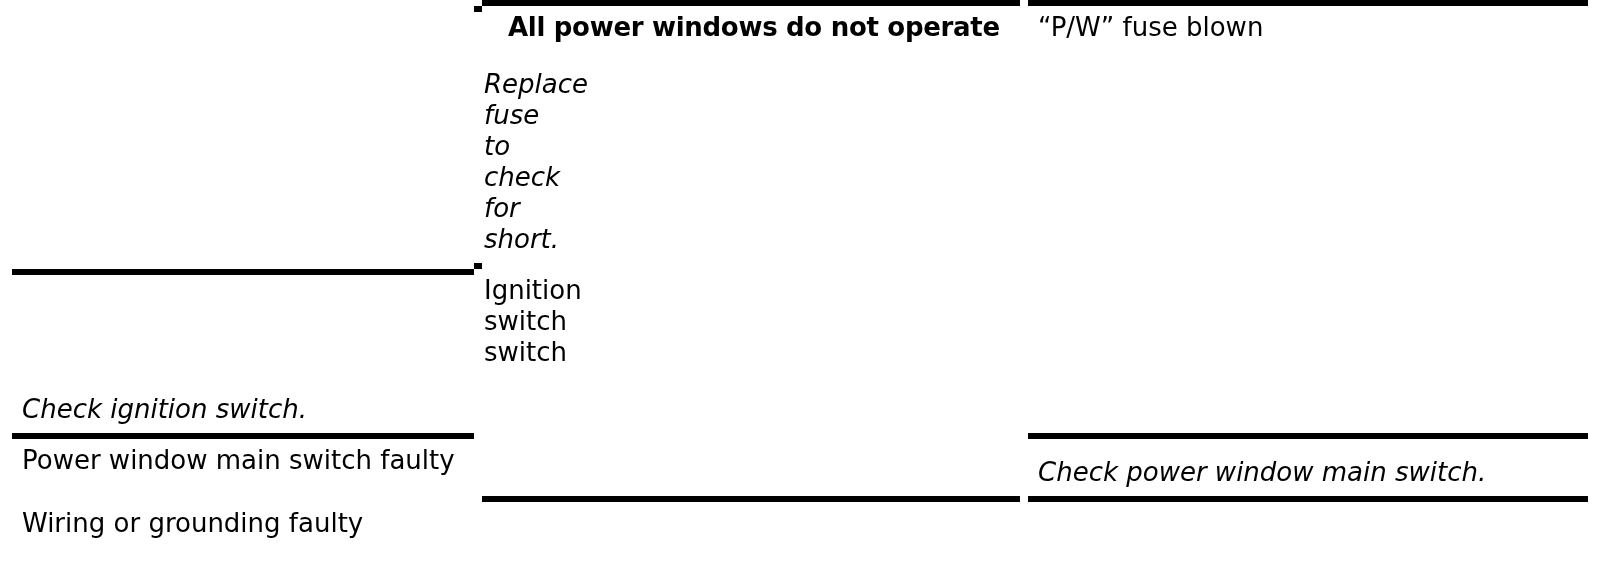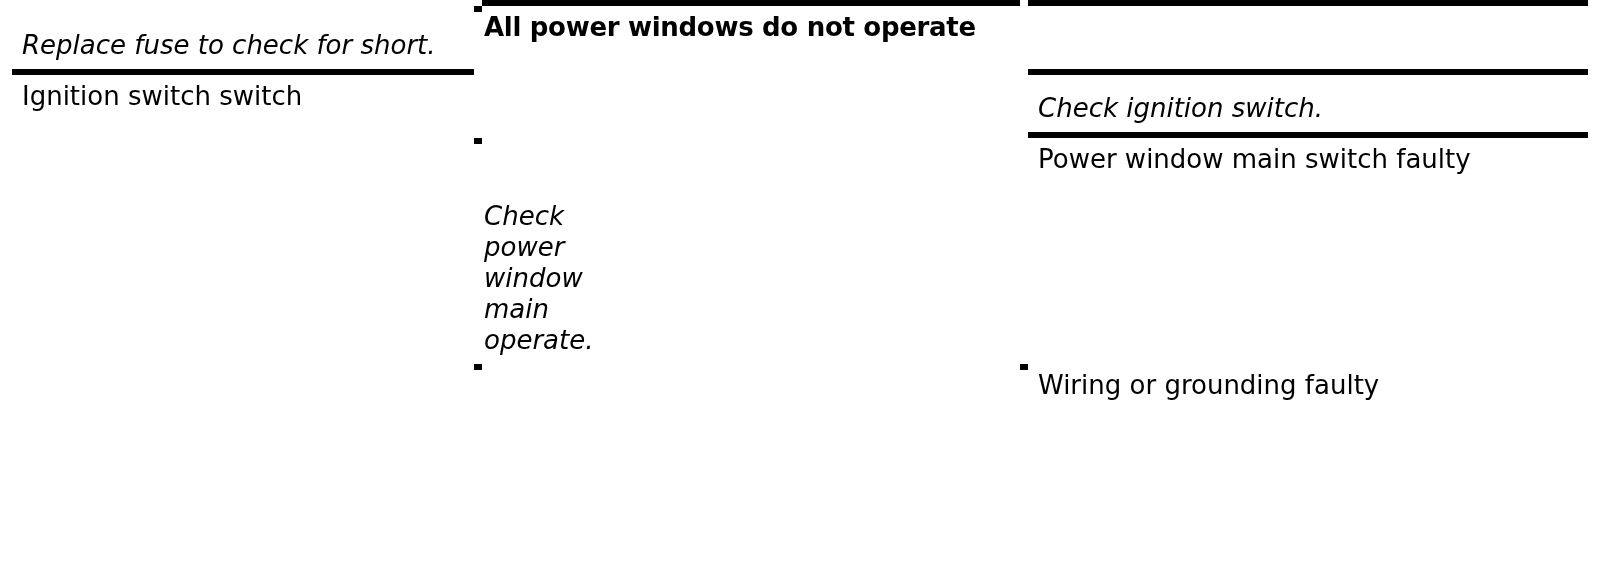--- a/index.html
+++ b/index.html
@@ -82,40 +82,41 @@
 
 <div class="sheet">
   <div class="tbl" id="tbl">
       <div class="hdr-gap"></div>
       <div class="hdr-gap"></div>
       <div class="rule"></div>
       <div class="gap-cell"></div>
       <div class="rule"></div>
       <div class="gap-cell"></div>
       <div class="rule"></div>
-      <div class="cell cell-cond" style="grid-row: span 7;">All power windows do not operate</div>
+      <div class="cell cell-cond" style="grid-row: span 7; margin-left: 24px;">All power windows do not operate</div>
       <div class="gap-cell" style="grid-row: span 7;"></div>
+      <div class="cell cell-cause">“P/W” fuse blown</div>
       <div class="gap-cell"></div>
       <div class="cell cell-action">Replace fuse to check for short.</div>
       <div class="rule-none"></div>
       <div class="gap-cell"></div>
       <div class="rule"></div>
       <div class="gap-cell"></div>
       <div class="rule"></div>
       <div class="cell cell-cause">Ignition switch switch</div>
       <div class="gap-cell"></div>
       <div class="cell cell-action">Check ignition switch.</div>
       <div class="rule-none"></div>
       <div class="gap-cell"></div>
       <div class="rule"></div>
       <div class="gap-cell"></div>
       <div class="rule"></div>
       <div class="cell cell-cause">Power window main switch faulty</div>
       <div class="gap-cell"></div>
-      <div class="cell cell-action">Check power window main operate.</div>
+      <div class="cell cell-action">Check power window main switch.</div>
       <div class="rule-none"></div>
       <div class="gap-cell"></div>
       <div class="rule"></div>
       <div class="gap-cell"></div>
       <div class="rule"></div>
       <div class="cell cell-cause">Wiring or grounding faulty</div>
       <div class="gap-cell"></div>
     </div>
 </div>
 

